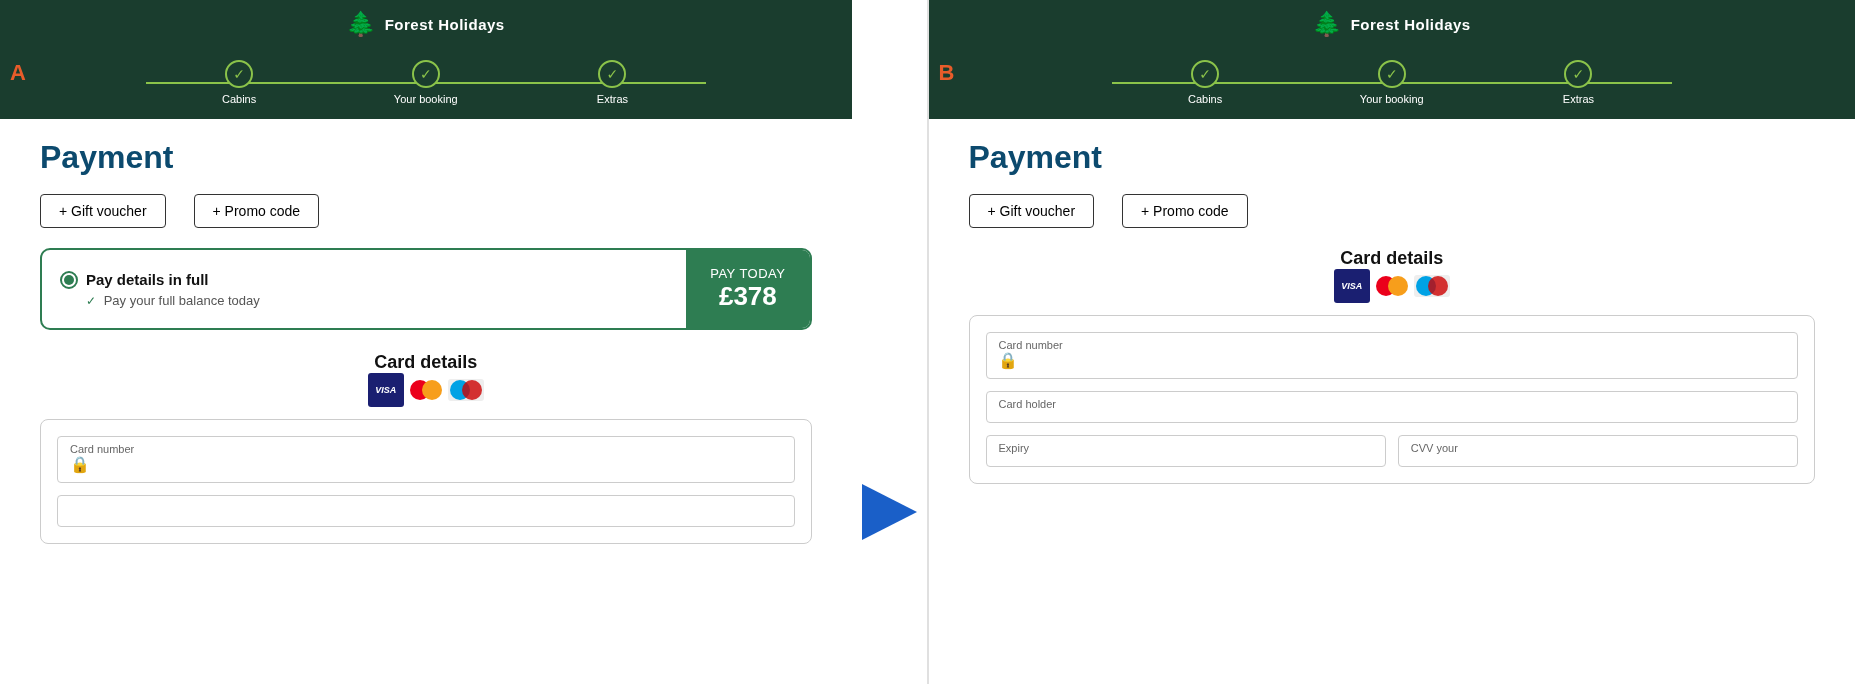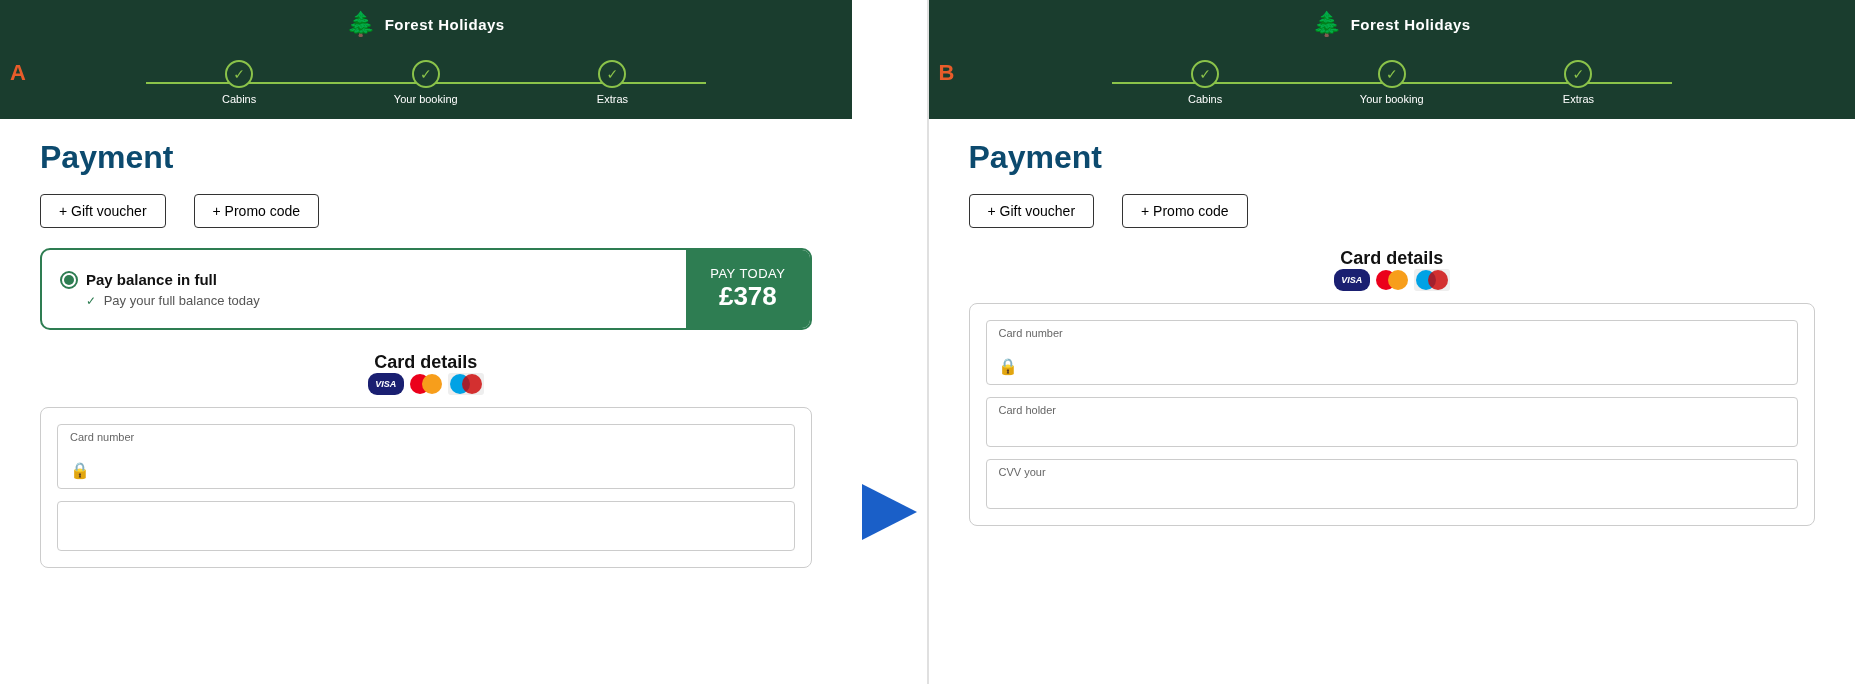--- a/index.html
+++ b/index.html
@@ -266,23 +266,23 @@
     }
 
     .card-icons {
       display: flex;
       gap: 4px;
       align-items: center;
     }
 
     .card-icon-visa {
       width: 36px;
-      height: 22px;
+      height: 34px;
       background: #1a1f71;
-      border-radius: 9px;
+      border-radius: 3px;
       display: flex;
       align-items: center;
       justify-content: center;
       color: #fff;
       font-size: 9px;
       font-weight: bold;
       font-style: italic;
     }
 
     .card-icon-mc {
@@ -352,21 +352,21 @@
       padding: 16px;
       display: flex;
       flex-direction: column;
       gap: 12px;
     }
 
     .form-field {
       position: relative;
       border: 1px solid #ccc;
       border-radius: 4px;
-      padding: 22px 12px 8px 12px;
+      padding: 4px 12px 8px 12px;
     }
 
     .form-field-label {
       position: absolute;
       top: 6px;
       left: 12px;
       font-size: 11px;
       color: #666;
     }
 
@@ -435,21 +435,21 @@
         <button class="voucher-btn">+ Gift voucher</button>
         <button class="voucher-btn">+ Promo code</button>
       </div>
 
       <div class="payment-option">
         <div class="option-left">
           <div class="option-title-row">
             <div class="radio-icon">
               <div class="radio-inner"></div>
             </div>
-            <span class="option-title">Pay balance in full</span>
+            <span class="option-title">Pay details in full</span>
           </div>
           <div class="option-sub">
             <span class="checkmark-small">✓</span>
             <span>Pay your full balance today</span>
           </div>
         </div>
         <div class="option-right">
           <span class="pay-today-label">PAY TODAY</span>
           <span class="pay-today-amount">£378</span>
         </div>
@@ -544,20 +544,24 @@
         <div class="form-field">
           <span class="form-field-label">Card number</span>
           <div class="form-field-icon">🔒</div>
         </div>
         <div class="form-field">
           <span class="form-field-label">Card holder</span>
           <div class="field-placeholder"></div>
         </div>
         <div class="form-row">
           <div class="form-field">
+            <span class="form-field-label">Expiry</span>
+            <div class="field-placeholder"></div>
+          </div>
+          <div class="form-field">
             <span class="form-field-label">CVV your</span>
             <div class="field-placeholder"></div>
           </div>
         </div>
       </div>
     </div>
   </div>
 </div>
 
 </body></html>

